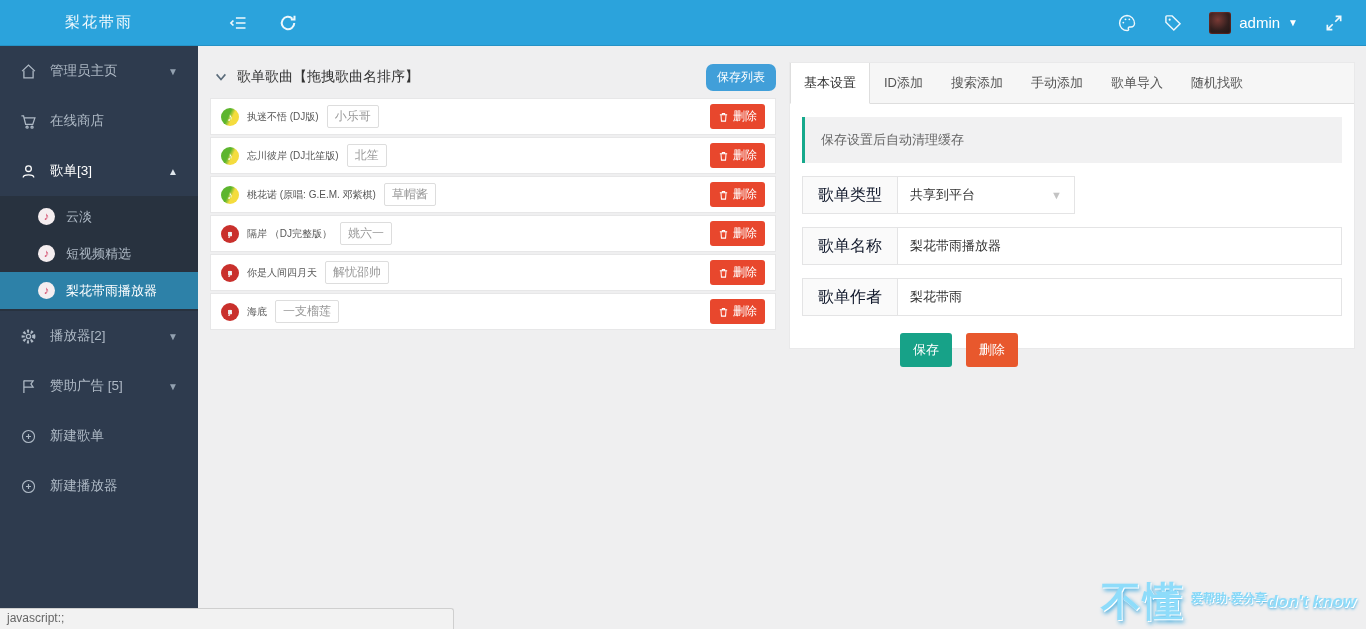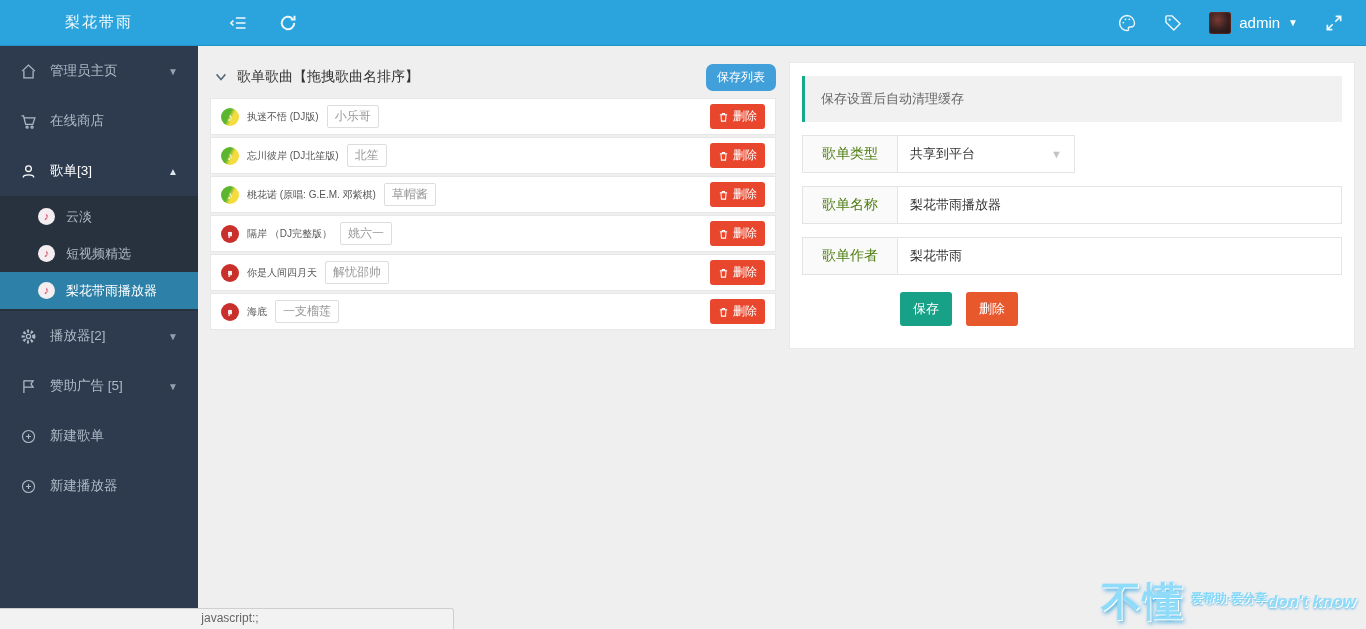--- a/index.html
+++ b/index.html
@@ -75,38 +75,38 @@
   .tab { padding:11px 13px; font-size:13px; color:#555; cursor:pointer;
     border-right:1px solid transparent; border-left:1px solid transparent; }
   .tab.active { background:#fff; border-left:1px solid #dedede;
     border-right:1px solid #dedede; margin-bottom:-1px;
     border-bottom:1px solid #fff; color:#333; }
   .notice { margin:13px 12px; background:#f1f1f2; border-left:3px solid #16a98c;
     padding:14px 16px; font-size:13px; color:#666; }
   .frow { margin:13px 12px; border:1px solid #e4e4e5; display:flex; height:38px; }
   .frow.narrow { width:273px; }
   .flabel { width:95px; flex:none; background:#fafafa; border-right:1px solid #e4e4e5;
-    display:flex; align-items:center; justify-content:center; font-size:14px; color:#4d7c0f; }
+    display:flex; align-items:center; justify-content:center; font-size:16px; color:#0f172a; }
   .fvalue { flex:1; display:flex; align-items:center; padding:0 12px;
     font-size:13px; color:#333; }
   .fvalue.select { cursor:pointer; }
   .sel-caret { margin-left:auto; color:#c3c3c3; font-size:11px; }
   .fvalue input { border:none; outline:none; width:100%; font-size:13px;
     color:#333; font-family:"Liberation Sans", sans-serif; background:transparent; }
   .btn-row { margin:17px 12px 0 110px; display:flex; gap:14px; }
   .btn { border:none; color:#fff; font-size:13px; padding:8px 13px;
     border-radius:3px; cursor:pointer; }
   .btn.save { background:#17a288; }
   .btn.del { background:#e8582d; }
 
   
   .statusbar { position:absolute; left:0; bottom:0; width:454px; height:21px;
     background:#f2f2f2; border:1px solid #cfcfcf; border-left:none;
     border-bottom:none; border-top-right-radius:3px; z-index:10;
-    font-size:12px; color:#666; line-height:19px; padding-left:7px;text-align:center; }
+    font-size:12px; color:#666; line-height:19px; padding-left:7px; }
 
   
   .watermark { position:absolute; right:10px; bottom:0px; z-index:6;
     display:flex; align-items:center; gap:6px; pointer-events:none; }
   .wm-main { font-size:40px; font-weight:bold; color:#8edcfa;
     text-shadow:1px 1px 0 #fff, 2px 3px 4px #3fa9dd; letter-spacing:2px; }
   .wm-side { display:flex; flex-direction:row; line-height:1.15; }
   .wm-line1 { font-size:12px; font-weight:bold; color:#86d8f8;
     text-shadow:1px 1px 0 #fff, 1px 2px 2px #3fa9dd; }
   .wm-line2 { font-size:17px; font-weight:bold; font-style:italic; color:#8edcfa;
@@ -334,20 +334,28 @@
                 <path d="M4 7h16M9.5 7V4.5h5V7M6.5 7l1 14h9l1-14"></path>
               </svg>
             </span>
             <span>删除</span>
           </button>
         </div>
       </div>
   </div>
 
   <div class="settings-card">
+    <div class="tabbar" id="tabbar">
+        <div class="tab active">基本设置</div>
+        <div class="tab">ID添加</div>
+        <div class="tab">搜索添加</div>
+        <div class="tab">手动添加</div>
+        <div class="tab">歌单导入</div>
+        <div class="tab">随机找歌</div>
+      </div>
     <div class="notice">保存设置后自动清理缓存</div>
 
     <div class="frow narrow">
       <div class="flabel">歌单类型</div>
       <div class="fvalue select">
         <span>共享到平台</span>
         <span class="sel-caret">▼</span>
       </div>
     </div>
 

